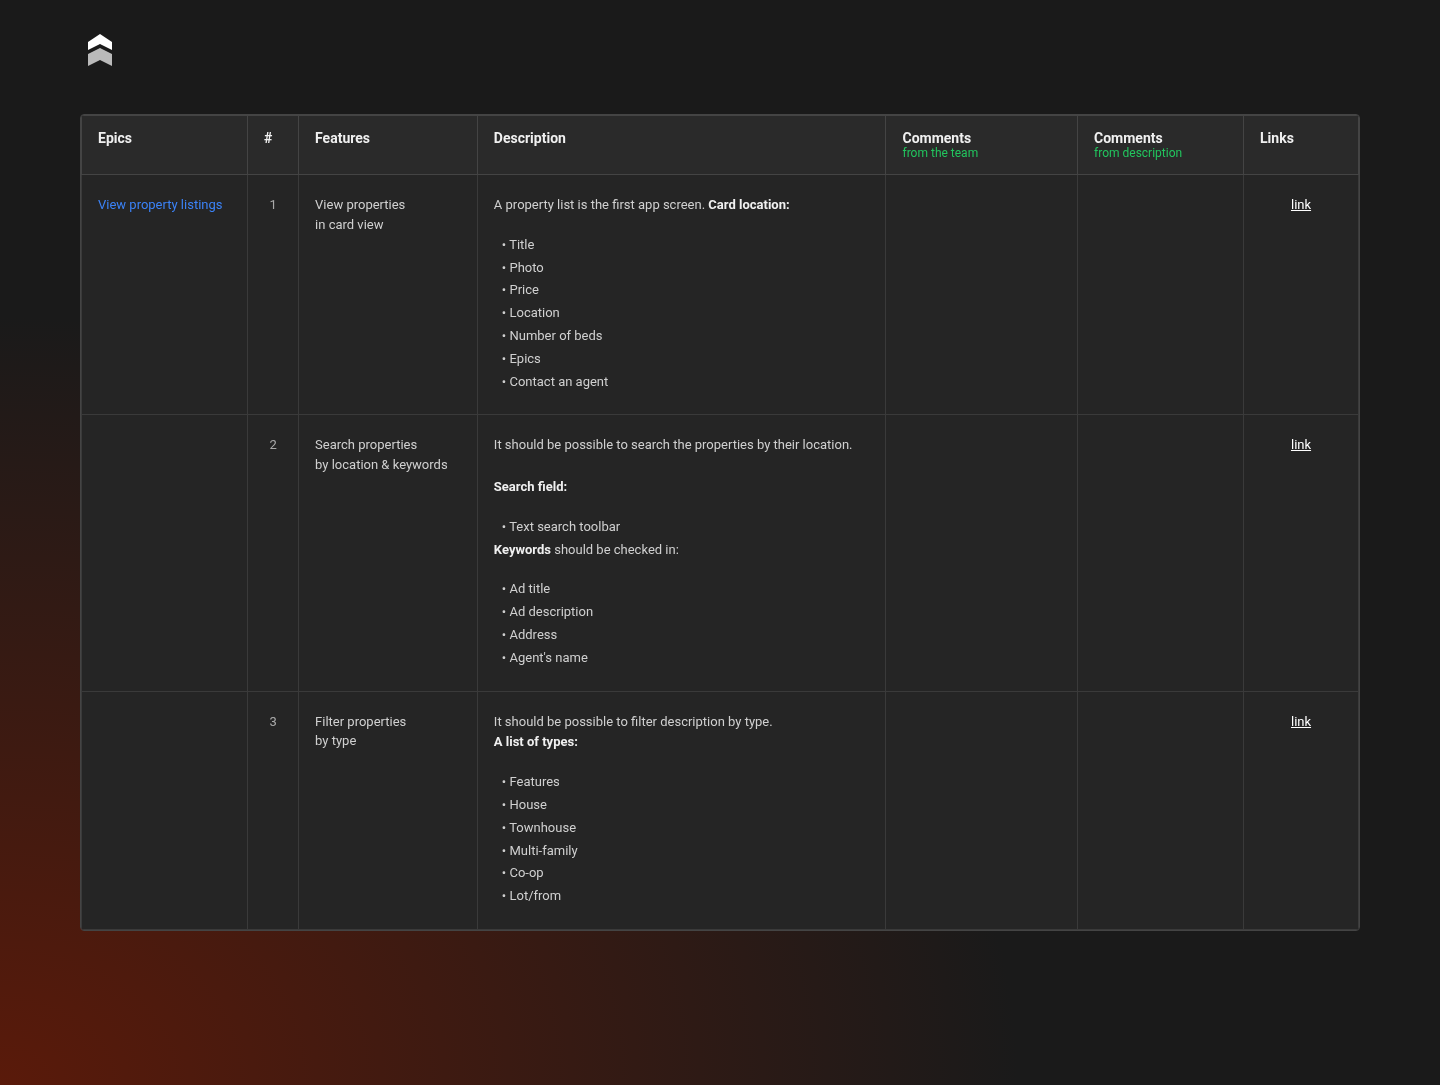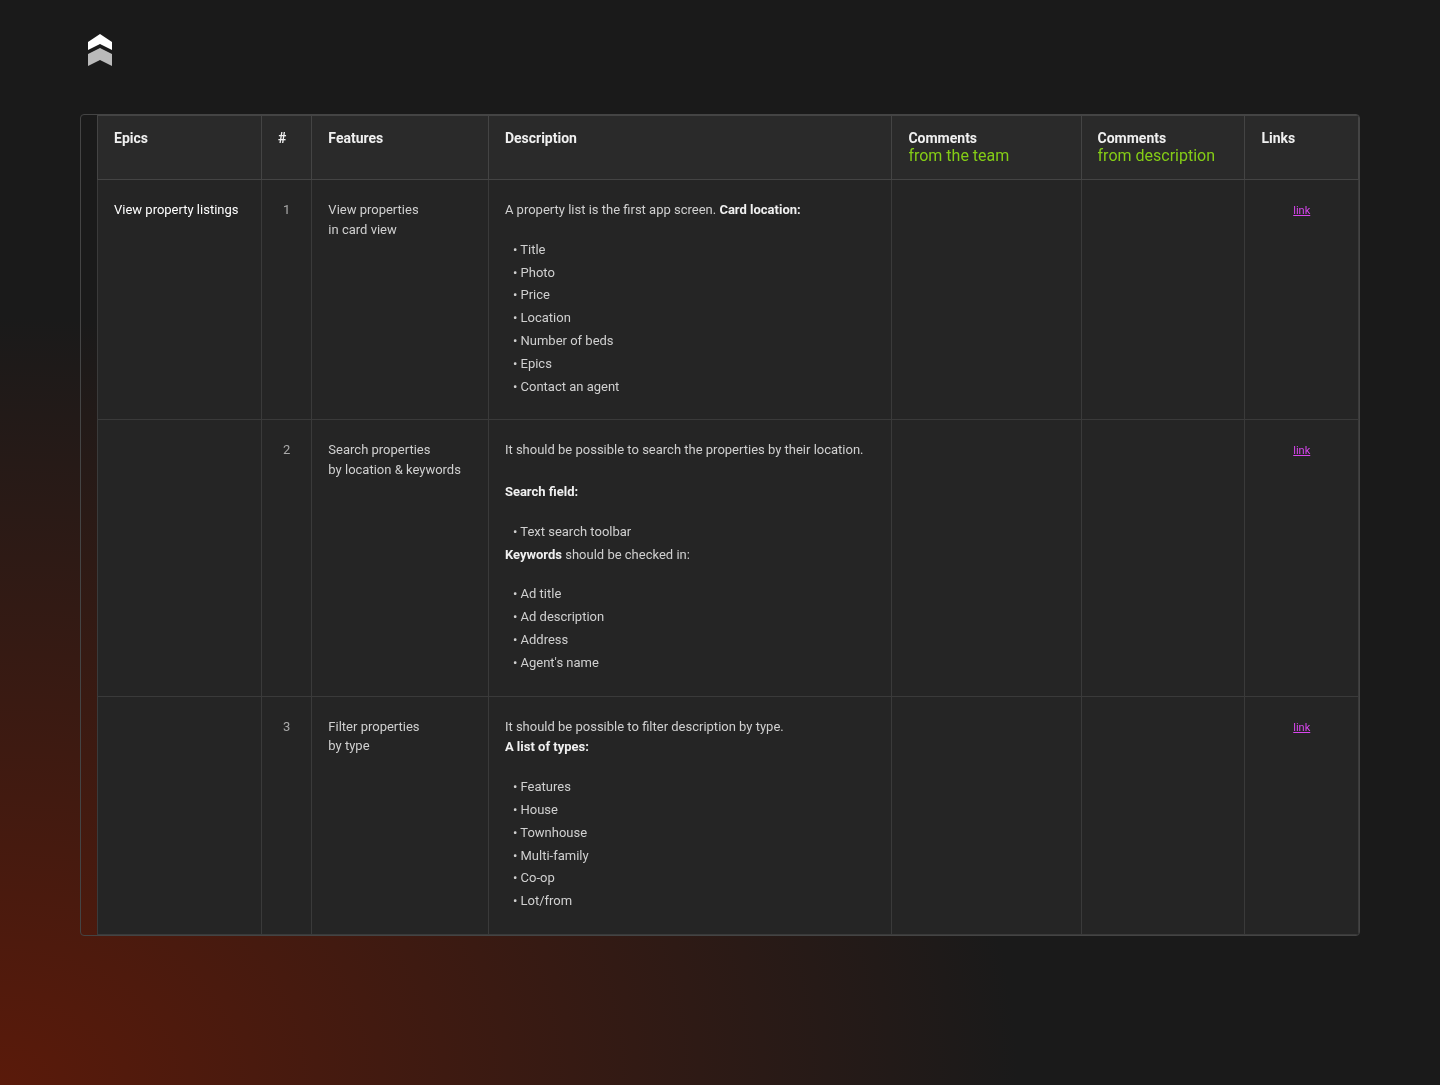--- a/index.html
+++ b/index.html
@@ -24,21 +24,20 @@
     .logo-svg {
       width: 40px;
       height: 40px;
     }
 
     .table-wrapper {
       margin: 20px 80px;
       border: 1px solid #444;
       border-radius: 4px;
       overflow: hidden;
-      padding-left: 16px;
     }
 
     table {
       width: 100%;
       border-collapse: collapse;
       table-layout: fixed;
     }
 
     col.col-epics { width: 13%; }
     col.col-num { width: 4%; }
@@ -54,22 +53,22 @@
       text-align: left;
       font-weight: 700;
       font-size: 14px;
       color: #f0f0f0;
       border: 1px solid #444;
       vertical-align: top;
     }
 
     thead tr th .sub-label {
       font-weight: 400;
-      font-size: 16px;
-      color: #84cc16;
+      font-size: 12px;
+      color: #22c55e;
       display: block;
     }
 
     tbody tr td {
       background: #252525;
       padding: 20px 16px;
       font-size: 13px;
       color: #d0d0d0;
       border: 1px solid #3a3a3a;
       vertical-align: top;
@@ -77,21 +76,21 @@
     }
 
     .td-num {
       color: #aaa;
       font-size: 13px;
       text-align: center;
     }
 
     .td-epics {
       font-size: 13px;
-      color: #ffffff;
+      color: #3b82f6;
     }
 
     .td-features {
       font-size: 13px;
       color: #d0d0d0;
     }
 
     .desc-text {
       font-size: 13px;
       color: #d0d0d0;
@@ -116,22 +115,22 @@
 
     .desc-text ul li {
       margin: 2px 0;
     }
 
     .link-cell {
       text-align: center;
     }
 
     .link-cell a {
-      color: #d946ef;
-      font-size: 11px;
+      color: #ffffff;
+      font-size: 13px;
     }
 
     .comments-cell {
       background: #252525;
     }
   </style>
 </head>
 <body>
 
 <div class="logo-area">

